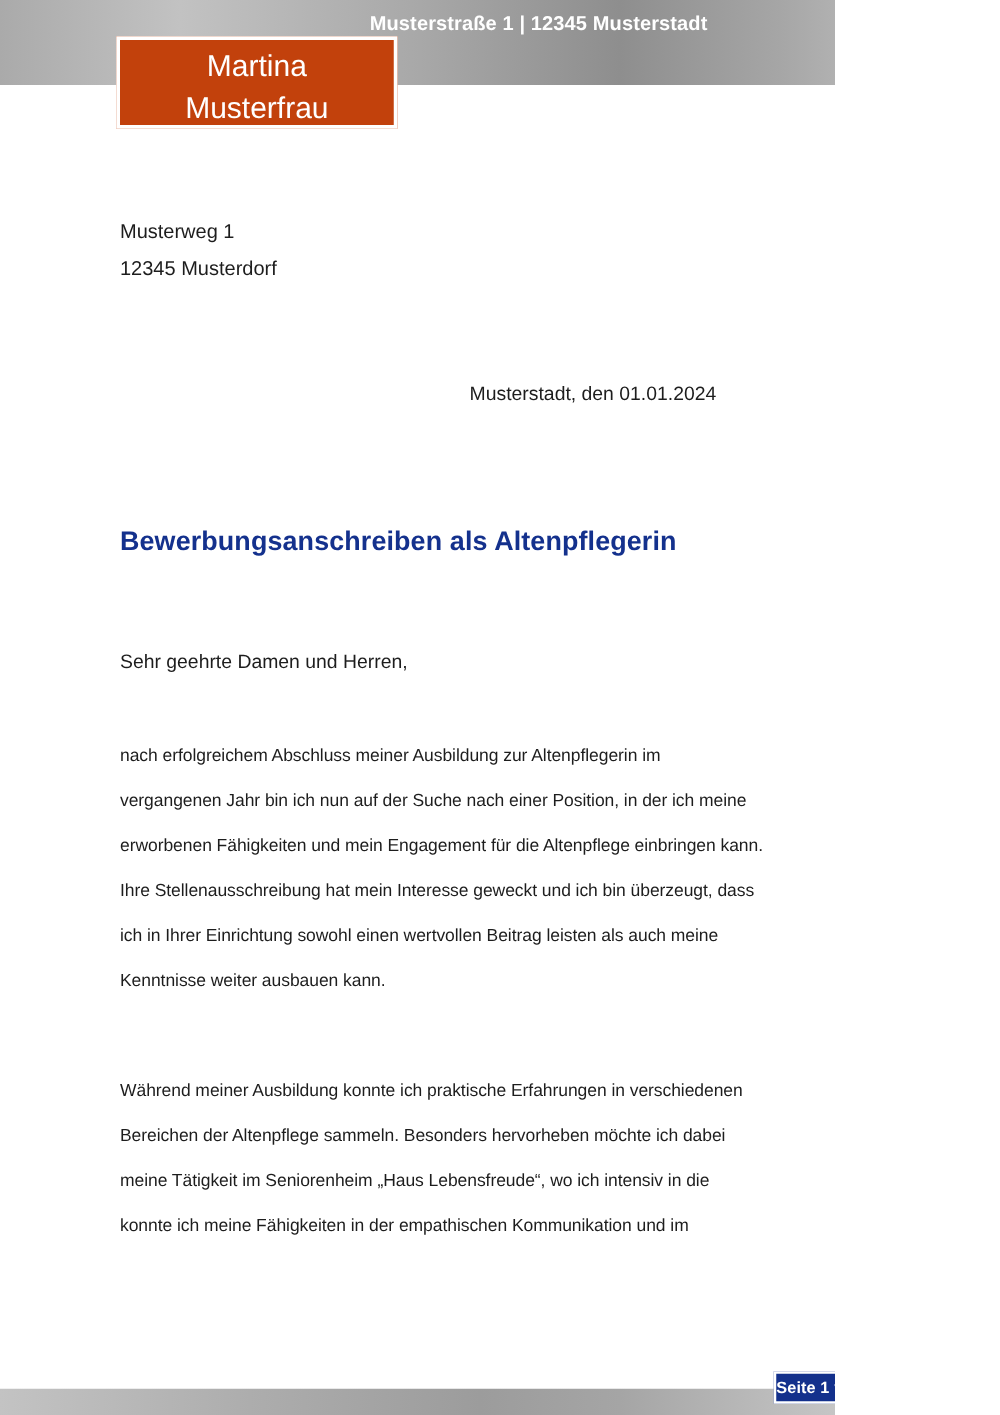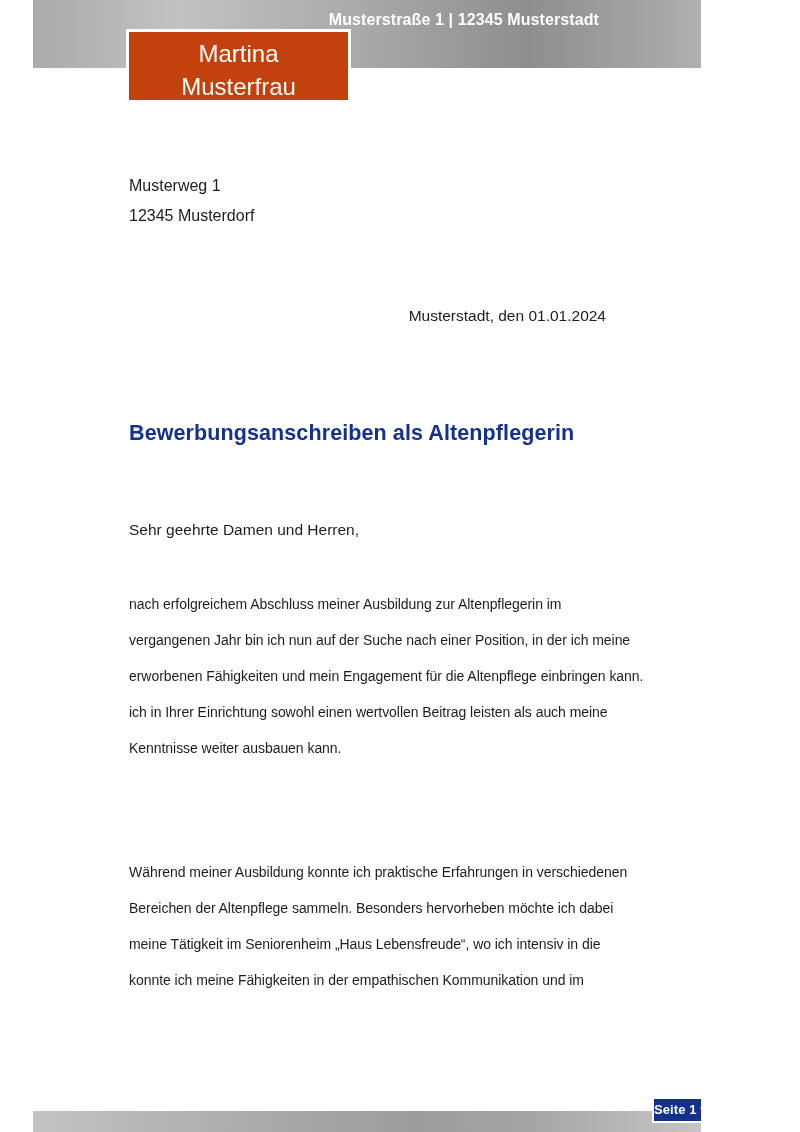--- a/index.html
+++ b/index.html
@@ -5,21 +5,20 @@
   * { margin: 0; padding: 0; box-sizing: border-box; }
   html, body { background: #ffffff; }
   .page {
     position: relative;
     width: 668px;
     height: 1132px;
     background: #ffffff;
     overflow: hidden;
     font-family: "Liberation Sans", sans-serif;
     color: #1d1d1d;
-    margin-left: 33px;
   }
   .header-bar {
     position: absolute;
     left: 0; top: 0;
     width: 800px; height: 68px;
     background: linear-gradient(90deg, #aaaaaa 0%, #c2c2c2 18%, #a8a8a8 42%, #8e8e8e 62%, #a6a6a6 78%, #c9c9c9 96%, #c2c2c2 100%);
   }
   .contact {
     position: absolute;
     top: 7px; right: 102px;
@@ -124,20 +123,21 @@
   <div class="date-line">Musterstadt, den 01.01.2024</div>
 
   <div class="subject">Bewerbungsanschreiben als Altenpflegerin</div>
 
   <div class="salutation">Sehr geehrte Damen und Herren,</div>
 
   <div class="paragraph para-1">
     <div>nach erfolgreichem Abschluss meiner Ausbildung zur Altenpflegerin im</div>
     <div>vergangenen Jahr bin ich nun auf der Suche nach einer Position, in der ich meine</div>
     <div>erworbenen Fähigkeiten und mein Engagement für die Altenpflege einbringen kann.</div>
+    <div>Ihre Stellenausschreibung hat mein Interesse geweckt und ich bin überzeugt, dass</div>
     <div>ich in Ihrer Einrichtung sowohl einen wertvollen Beitrag leisten als auch meine</div>
     <div>Kenntnisse weiter ausbauen kann.</div>
   </div>
 
   <div class="paragraph para-2">
     <div>Während meiner Ausbildung konnte ich praktische Erfahrungen in verschiedenen</div>
     <div>Bereichen der Altenpflege sammeln. Besonders hervorheben möchte ich dabei</div>
     <div>meine Tätigkeit im Seniorenheim „Haus Lebensfreude“, wo ich intensiv in die</div>
     <div>konnte ich meine Fähigkeiten in der empathischen Kommunikation und im</div>
   </div>

